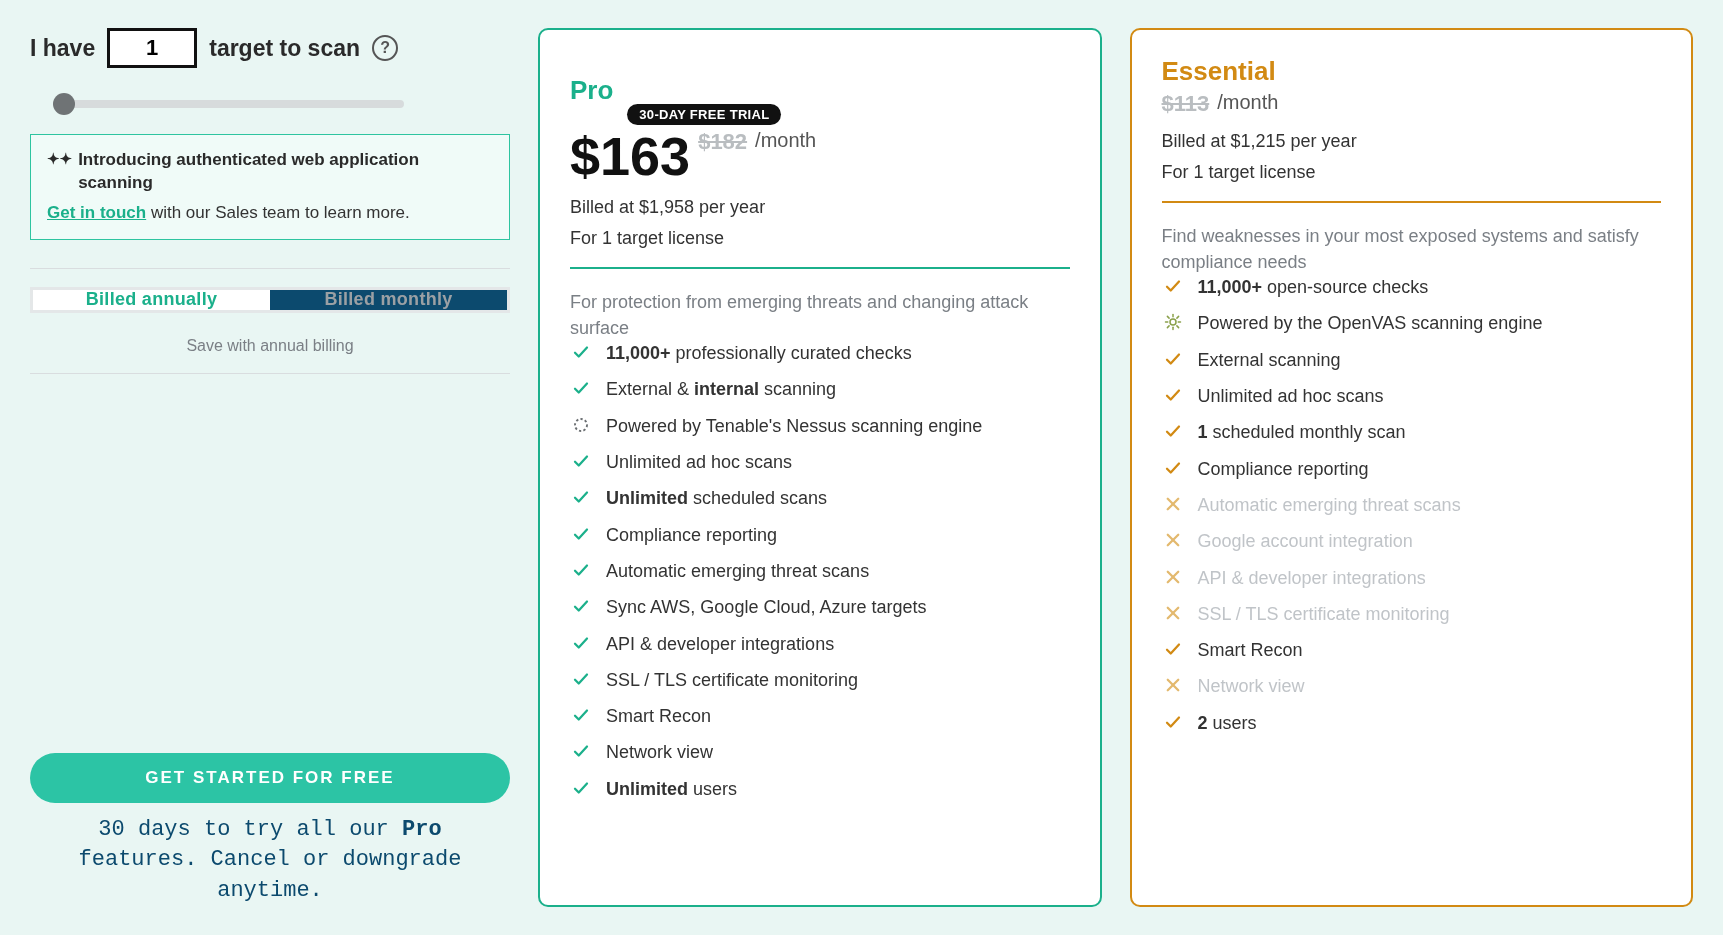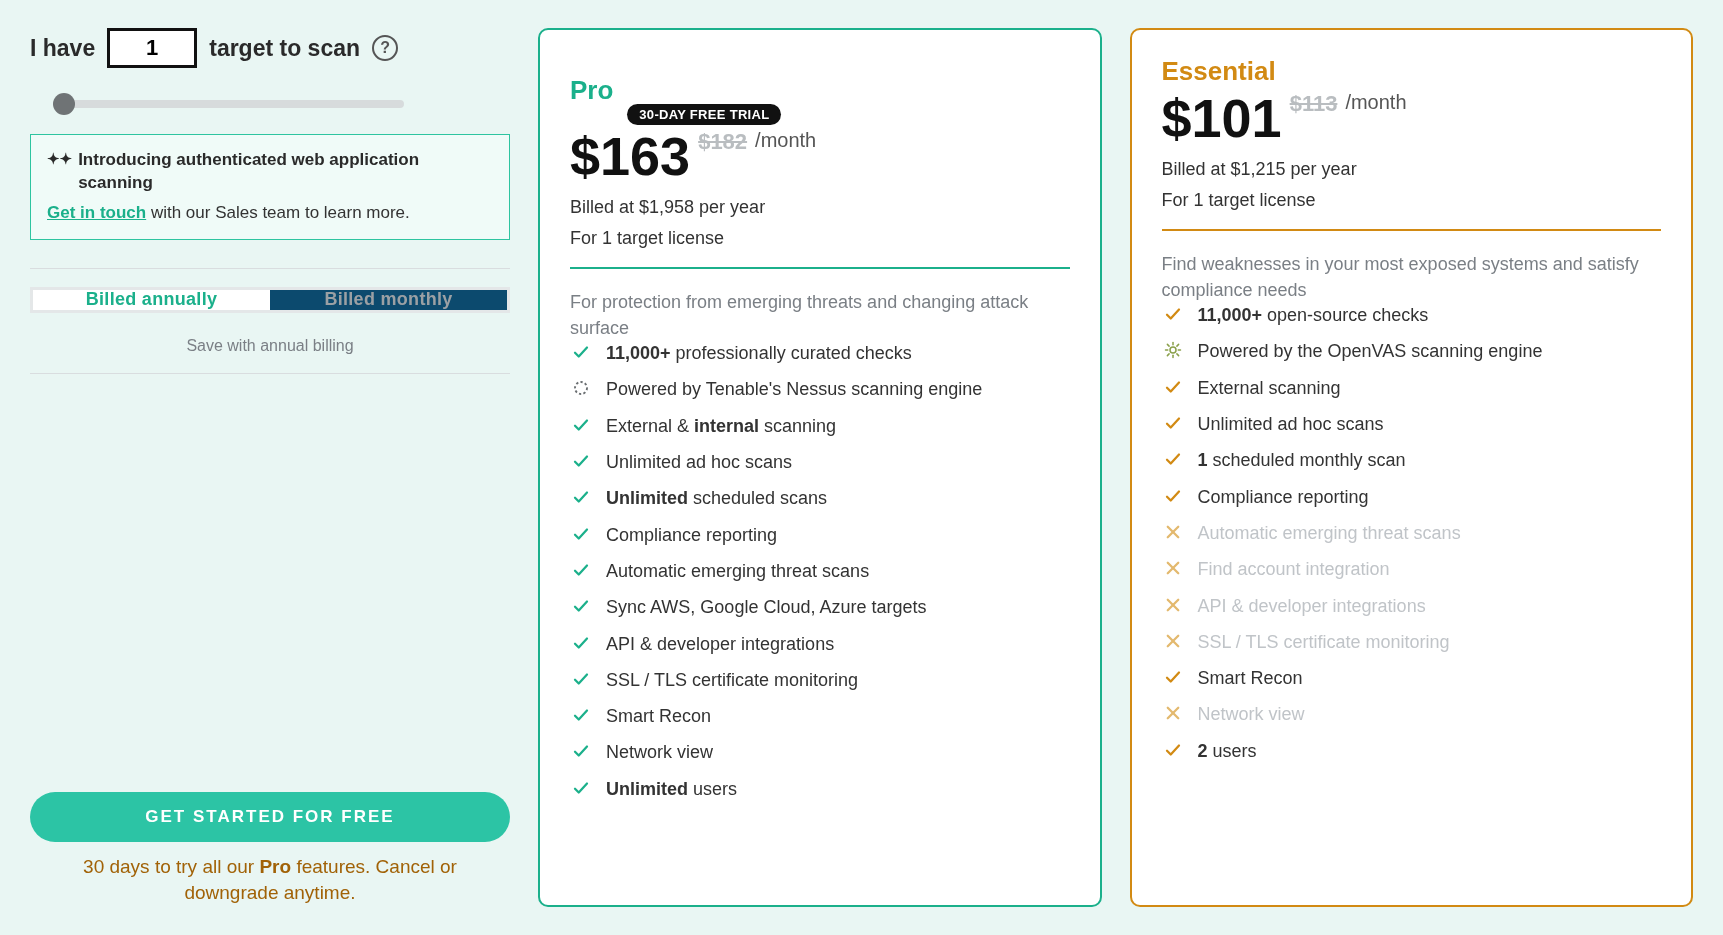--- a/index.html
+++ b/index.html
@@ -103,22 +103,23 @@
   .billing-toggle .tab.active{background:#fff;color:var(--teal);}
   .billing-toggle .tab:not(.active){color:#9ba0a4;}
   .save-note{text-align:center;font-size:16px;color:var(--muted);margin-bottom:18px;}
   .spacer{flex:1;}
   .cta{
     background:var(--btn-teal);color:#fff;border:none;border-radius:999px;
     height:50px;font-size:17px;font-weight:700;letter-spacing:2px;
     cursor:pointer;width:100%;
   }
   .cta-note{
-    text-align:center;font-size:19px;color:#a16207;margin-top:12px;line-height:1.4;
+    text-align:center;font-size:22px;color:#0c4a6e;margin-top:12px;line-height:1.4;
     padding:0 20px;
+    font-family:Liberation Mono, monospace;
   }
   
   .card{
     flex:1;
     background:var(--card-bg);
     border-radius:10px;
     padding:26px 30px 30px;
   }
   .card.pro{border:2px solid var(--teal);}
   .card.essential{border:2px solid var(--amber);}
@@ -217,33 +218,33 @@
         <li>
           <span class="ficon">
             <svg viewBox="0 0 24 24" fill="none" stroke-width="3" stroke-linecap="round" stroke-linejoin="round">
               <polyline class="check" points="4 13 9 18 20 6"></polyline>
             </svg>
           </span>
           <span><b>11,000+</b> professionally curated checks</span>
         </li>
         <li>
           <span class="ficon">
+            <svg viewBox="0 0 24 24" fill="none" stroke-width="3" stroke-linecap="round" stroke-linejoin="round">
+              <polyline class="check" points="4 13 9 18 20 6"></polyline>
+            </svg>
+          </span>
+          <span>External &amp; <b>internal</b> scanning</span>
+        </li>
+        <li>
+          <span class="ficon">
             <svg viewBox="0 0 24 24" fill="none" stroke="#6b6f72" stroke-width="2.5" stroke-dasharray="3 3">
               <circle cx="12" cy="12" r="8"></circle>
             </svg>
           </span>
           <span>Powered by Tenable's Nessus scanning engine</span>
-        </li>
-        <li>
-          <span class="ficon">
-            <svg viewBox="0 0 24 24" fill="none" stroke-width="3" stroke-linecap="round" stroke-linejoin="round">
-              <polyline class="check" points="4 13 9 18 20 6"></polyline>
-            </svg>
-          </span>
-          <span>External &amp; <b>internal</b> scanning</span>
         </li>
         <li>
           <span class="ficon">
             <svg viewBox="0 0 24 24" fill="none" stroke-width="3" stroke-linecap="round" stroke-linejoin="round">
               <polyline class="check" points="4 13 9 18 20 6"></polyline>
             </svg>
           </span>
           <span>Unlimited ad hoc scans</span>
         </li>
         <li>
@@ -319,21 +320,20 @@
           <span><b>Unlimited</b> users</span>
         </li>
       </ul>
   </div>
 
   <div class="card essential">
     <div class="plan-head">
       <div class="plan-name">Essential</div>
     </div>
     <div class="price-row">
-      <span class="price">$101</span>
       <span class="strike">$113</span>
       <span class="period">/month</span>
     </div>
     <div class="bill-line">Billed at $1,215 per year</div>
     <div class="bill-line">For 1 target license</div>
     <div class="rule"></div>
     <div class="tagline">Find weaknesses in your most exposed systems and satisfy compliance needs</div>
     <ul class="features">
         <li>
           <span class="ficon">
@@ -402,21 +402,21 @@
           </span>
           <span>Automatic emerging threat scans</span>
         </li>
         <li class="muted">
           <span class="ficon">
             <svg viewBox="0 0 24 24" fill="none" stroke-width="3" stroke-linecap="round">
               <line class="cross" x1="5" y1="5" x2="19" y2="19"></line>
               <line class="cross" x1="19" y1="5" x2="5" y2="19"></line>
             </svg>
           </span>
-          <span>Find account integration</span>
+          <span>Google account integration</span>
         </li>
         <li class="muted">
           <span class="ficon">
             <svg viewBox="0 0 24 24" fill="none" stroke-width="3" stroke-linecap="round">
               <line class="cross" x1="5" y1="5" x2="19" y2="19"></line>
               <line class="cross" x1="19" y1="5" x2="5" y2="19"></line>
             </svg>
           </span>
           <span>API &amp; developer integrations</span>
         </li>

